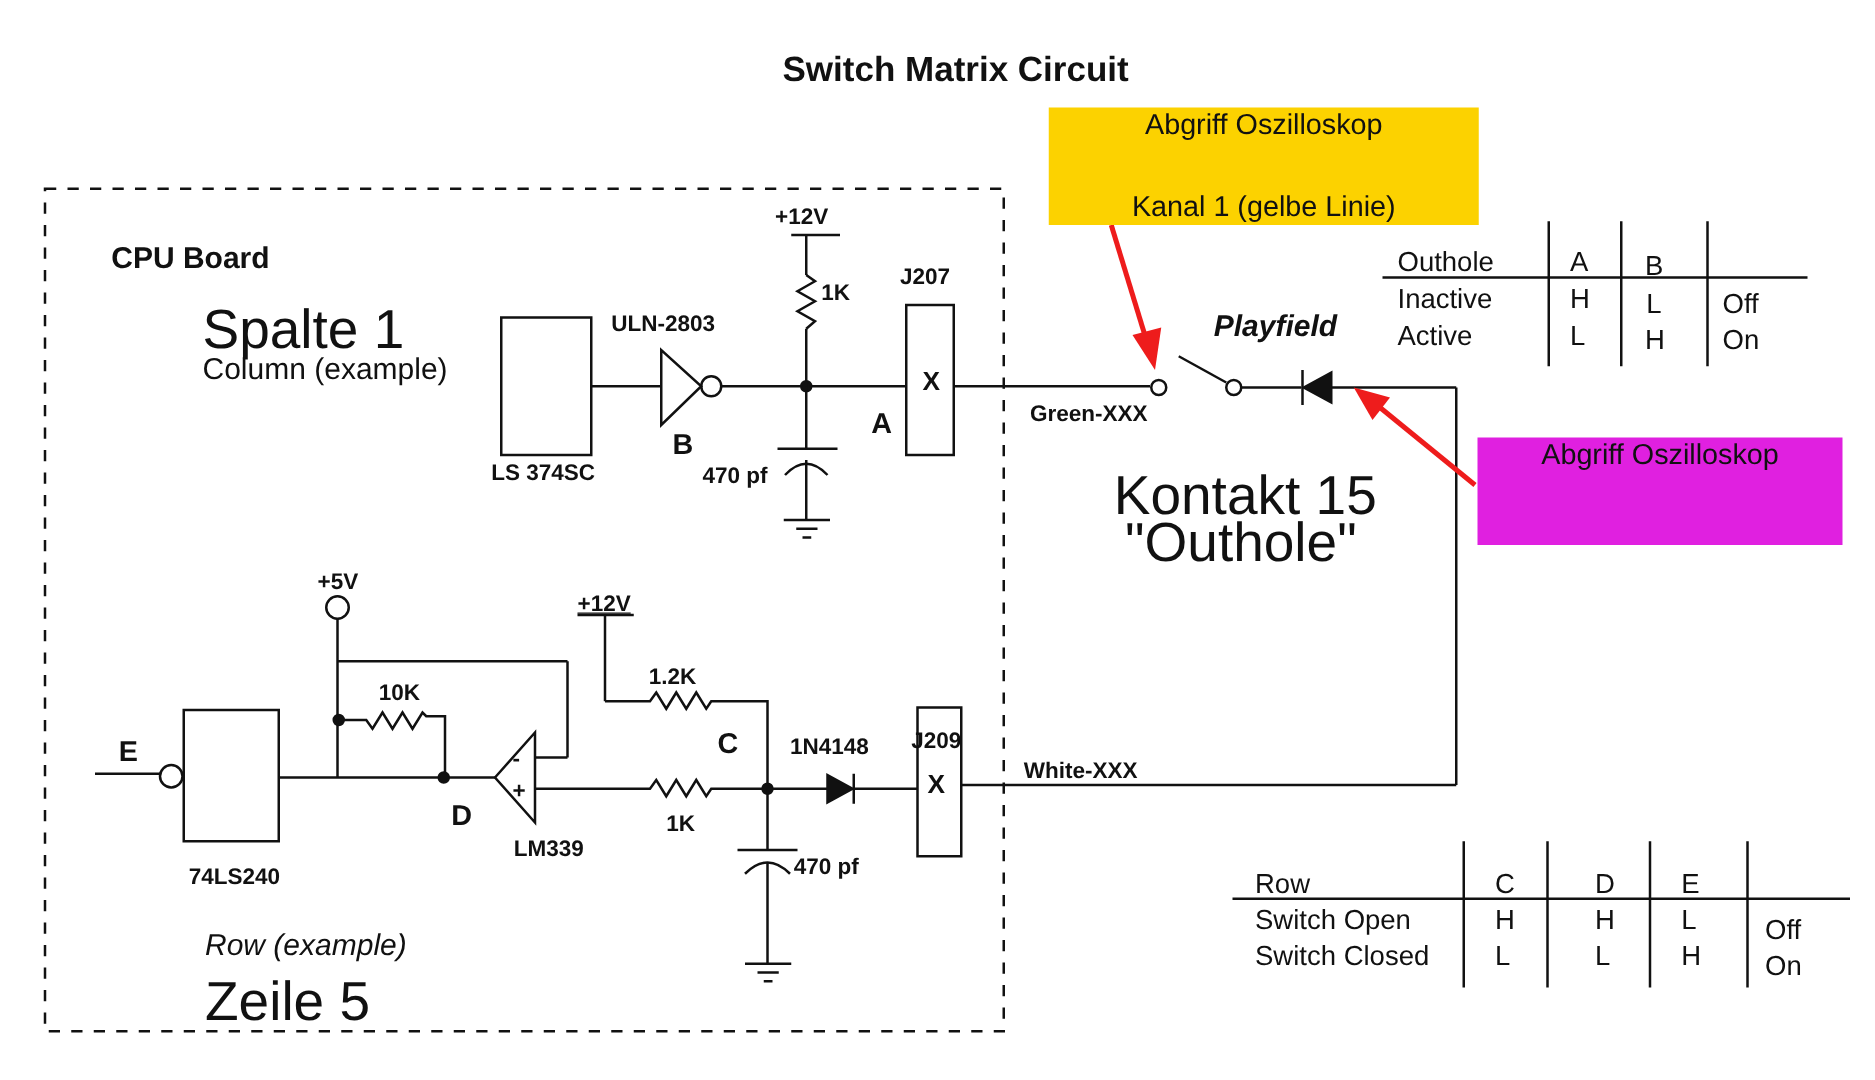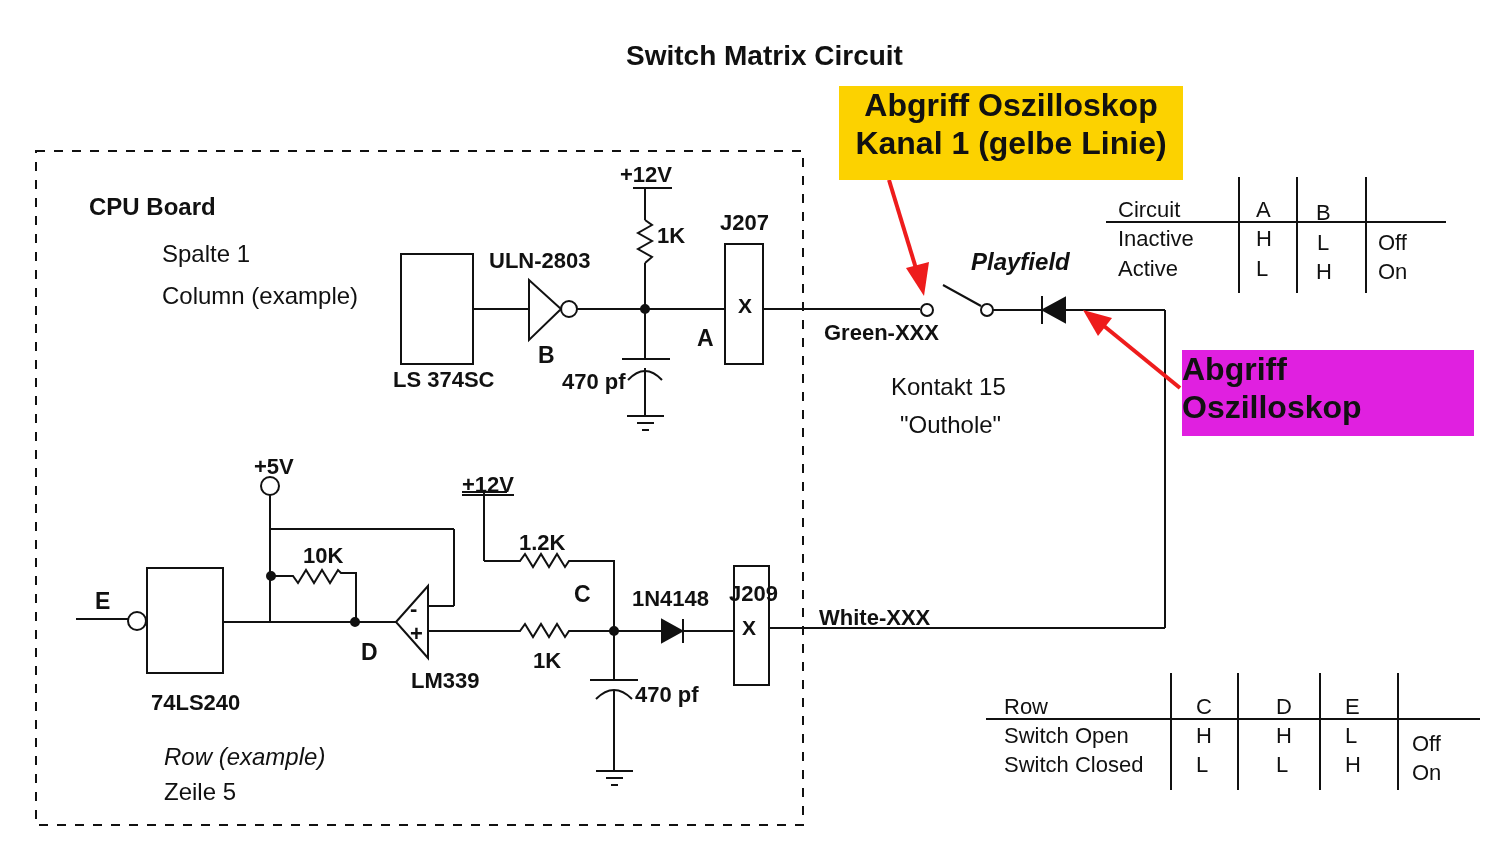--- a/index.html
+++ b/index.html
@@ -1,26 +1,26 @@
 <!DOCTYPE html>
 <html><head>
 <meta charset="utf-8">
 <style>
   html, body { margin:0; padding:0; background:#ffffff; }
   body { width:1500px; height:864px; position:relative; overflow:hidden; font-family:"Liberation Sans", sans-serif; color:#111; }
   svg { position:absolute; left:0; top:0; }
   .t { position:absolute; white-space:nowrap; line-height:1; font-family:"Liberation Sans", sans-serif; color:#111; }
   .title { font-weight:bold; font-size:28px; }
   .bold { font-weight:bold; }
-  .s18 { font-size:22px; }
+  .s18 { font-size:18px; }
   .s20 { font-size:21px; }
   .s22 { font-size:23px; }
   .s24 { font-size:24px; }
-  .s32 { font-size:24px; }
-  .callout { position:absolute; display:flex; flex-direction:column; align-items:center; justify-content:flex-start; font-size:32px; line-height:1.2; color:#111;font-weight:bold; }
+  .s32 { font-size:44px; }
+  .callout { position:absolute; display:flex; flex-direction:column; align-items:center; justify-content:space-between; font-size:23px; line-height:1.2; color:#111; }
   .callout-yellow { background:#fcd200; }
   .callout-magenta { background:#e020e0; }
   .tbl-text { position:absolute; white-space:nowrap; font-size:22px; line-height:1; }
 </style>
 </head>
 <body>
 
 <svg width="1500" height="864" fill="none" stroke="#111" stroke-width="2">
 
   <rect x="36" y="151" width="767" height="674" stroke-dasharray="9,9"></rect>
@@ -157,21 +157,21 @@
 
 <div class="callout callout-yellow" style="left: 839px; top: 86px; width: 344px; height: 94px; background: rgb(252, 210, 0);">
   <div>Abgriff Oszilloskop</div>
   <div>Kanal 1 (gelbe Linie)</div>
 </div>
 <div class="callout callout-magenta" style="left: 1182px; top: 350px; width: 292px; height: 86px; background: rgb(224, 32, 224);">
   <div>Abgriff Oszilloskop</div>
 </div>
 
 <div>
-  <div class="tbl-text" style="left:1118px;top:199px;">Circuit</div>
+  <div class="tbl-text" style="left:1118px;top:199px;">Outhole</div>
   <div class="tbl-text" style="left:1256px;top:199px;">A</div>
   <div class="tbl-text" style="left:1316px;top:202px;">B</div>
   <div class="tbl-text" style="left:1118px;top:228px;">Inactive</div>
   <div class="tbl-text" style="left:1256px;top:228px;">H</div>
   <div class="tbl-text" style="left:1317px;top:232px;">L</div>
   <div class="tbl-text" style="left:1378px;top:232px;">Off</div>
   <div class="tbl-text" style="left:1118px;top:258px;">Active</div>
   <div class="tbl-text" style="left:1256px;top:258px;">L</div>
   <div class="tbl-text" style="left:1316px;top:261px;">H</div>
   <div class="tbl-text" style="left:1378px;top:261px;">On</div>

